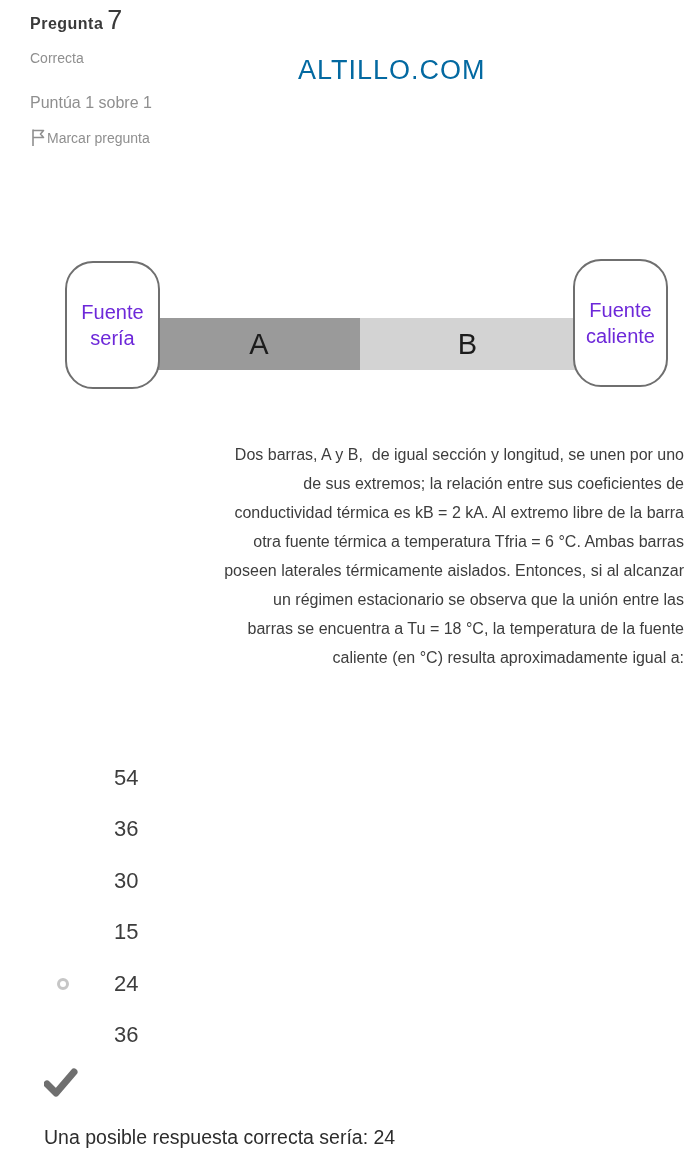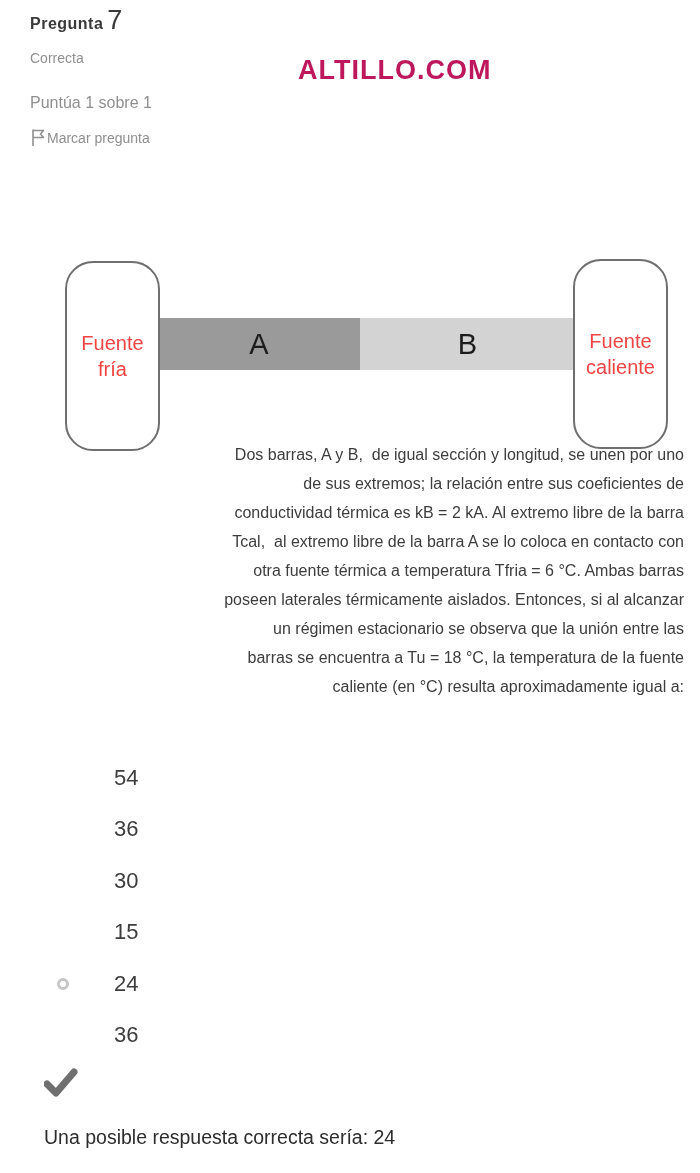--- a/index.html
+++ b/index.html
@@ -15,30 +15,30 @@
 
   
   .qtitle { position: absolute; left: 30px; top: 5px; }
   .qtitle .qlabel { font-size: 16px; font-weight: bold; color: #3a3a3a; letter-spacing: 0.5px; }
   .qtitle .qnum { font-size: 27px; font-weight: normal; color: #3a3a3a; margin-left: 4px; }
   .qstate { position: absolute; left: 30px; top: 50px; font-size: 14px; color: #8f8f8f; }
   .qgrade { position: absolute; left: 30px; top: 94px; font-size: 16px; color: #8f8f8f; }
   .qflag { position: absolute; left: 30px; top: 128px; display: flex; align-items: center; gap: 0;
            font-size: 14px; color: #8f8f8f; cursor: pointer; }
   .qflag svg { display: block; }
-  .watermark { position: absolute; left: 298px; top: 55px; font-size: 27px; font-weight: bold;
-               color: #be185d; letter-spacing: 1px; }
+  .watermark { position: absolute; left: 298px; top: 55px; font-size: 27px; font-weight: normal;
+               color: #0369a1; letter-spacing: 1px; }
 
   
   .diagram { position: absolute; left: 0; top: 255px; width: 700px; height: 180px; }
   .source {
-    position: absolute; width: 95px; height: 190px;
+    position: absolute; width: 95px; height: 128px;
     border: 2px solid #6f6f6f; border-radius: 28px; background: #ffffff;
     display: flex; flex-direction: column; align-items: center; justify-content: center;
-    font-size: 20px; color: #ef4444; line-height: 26px; text-align: center; z-index: 2;
+    font-size: 20px; color: #6d28d9; line-height: 26px; text-align: center; z-index: 2;
   }
   .source.left  { left: 65px;  top: 6px; }
   .source.right { left: 573px; top: 4px; }
   .bar {
     position: absolute; top: 63px; height: 52px; z-index: 1;
     display: flex; align-items: center; justify-content: center;
     font-size: 29px; color: #1c1c1c;
   }
   .bar-a { left: 158px; width: 202px; }
   .bar-b { left: 360px; width: 215px; }
@@ -79,39 +79,38 @@
           <path d="M3 2.5 L13.5 2.5 L10.5 6 L13.5 9.5 L3 9.5"></path>
         </g>
       </svg>
     </span>
     <span>Marcar pregunta</span>
   </div>
 
   <div class="diagram">
     <div class="source left">
       <div>Fuente</div>
-      <div>fría</div>
+      <div>sería</div>
     </div>
     <div class="bar bar-a" style="background: rgb(154, 154, 154);">
       <span>A</span>
     </div>
     <div class="bar bar-b" style="background: rgb(211, 211, 211);">
       <span>B</span>
     </div>
     <div class="source right">
       <div>Fuente</div>
       <div>caliente</div>
     </div>
   </div>
 
   <div class="qtext">
     <div class="line">Dos barras, A y B,  de igual sección y longitud, se unen por uno</div>
     <div class="line">de sus extremos; la relación entre sus coeficientes de</div>
     <div class="line">conductividad térmica es kB = 2 kA. Al extremo libre de la barra</div>
-    <div class="line">Tcal,  al extremo libre de la barra A se lo coloca en contacto con</div>
     <div class="line">otra fuente térmica a temperatura Tfria = 6 °C. Ambas barras</div>
     <div class="line">poseen laterales térmicamente aislados. Entonces, si al alcanzar</div>
     <div class="line">un régimen estacionario se observa que la unión entre las</div>
     <div class="line">barras se encuentra a Tu = 18 °C, la temperatura de la fuente</div>
     <div class="line">caliente (en °C) resulta aproximadamente igual a:</div>
   </div>
 
   <div class="options">
     <div class="option-row">
       <span class="option-label">54</span>

